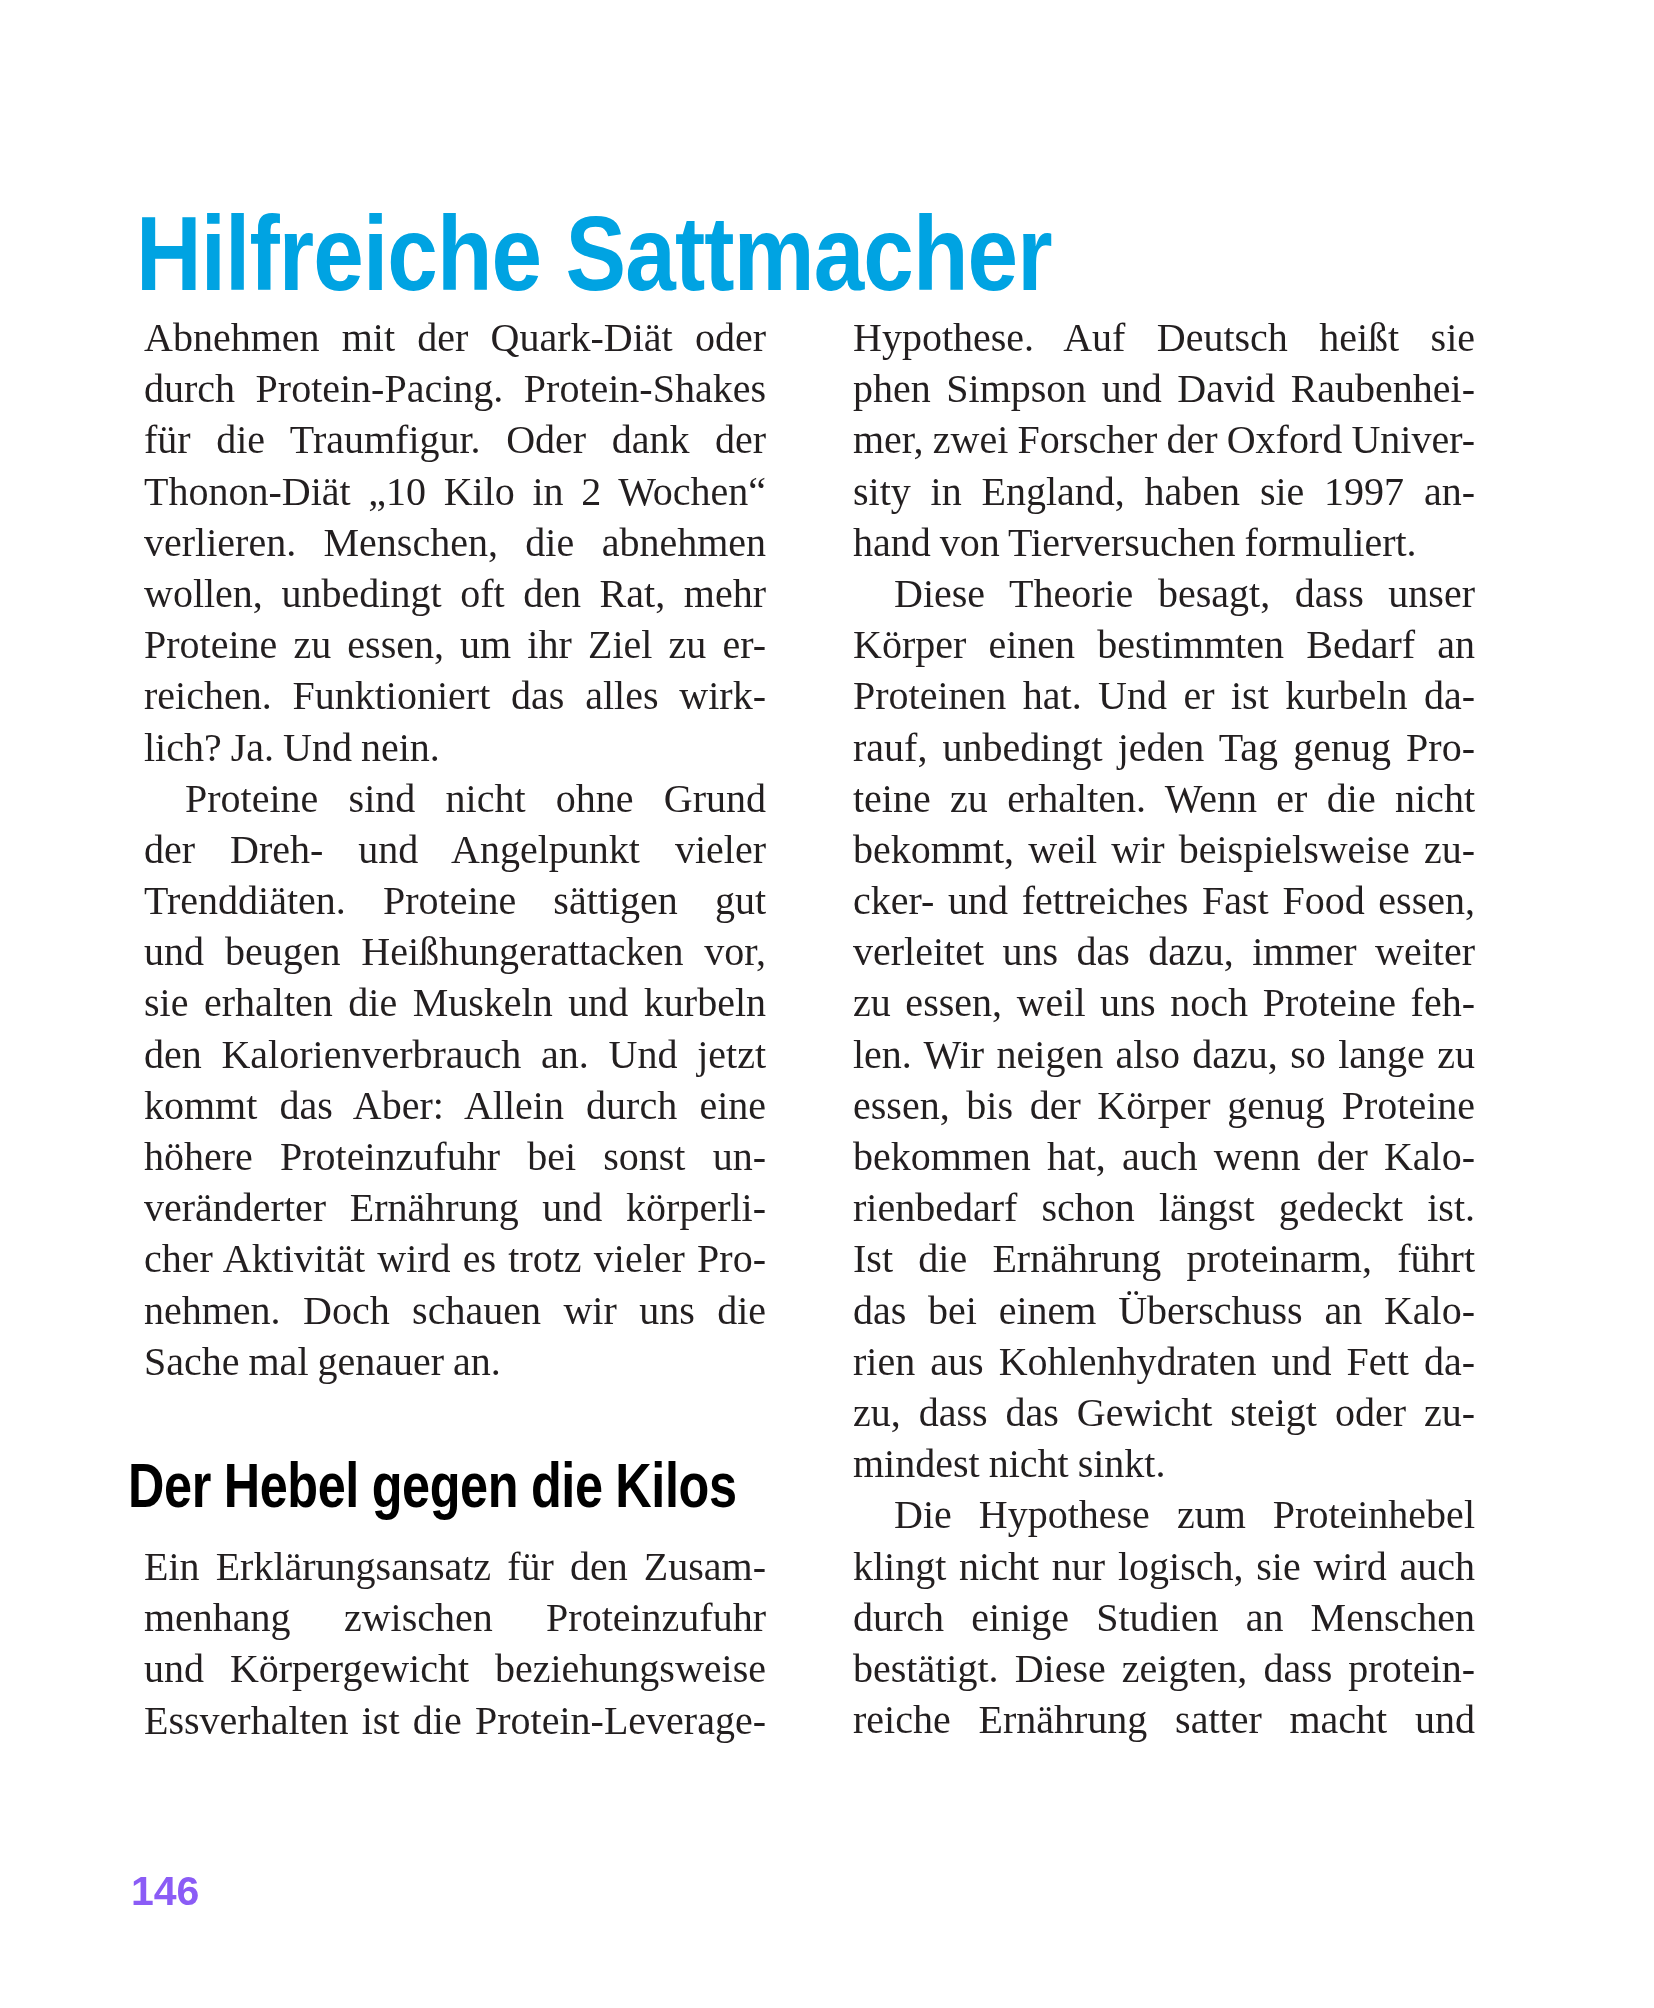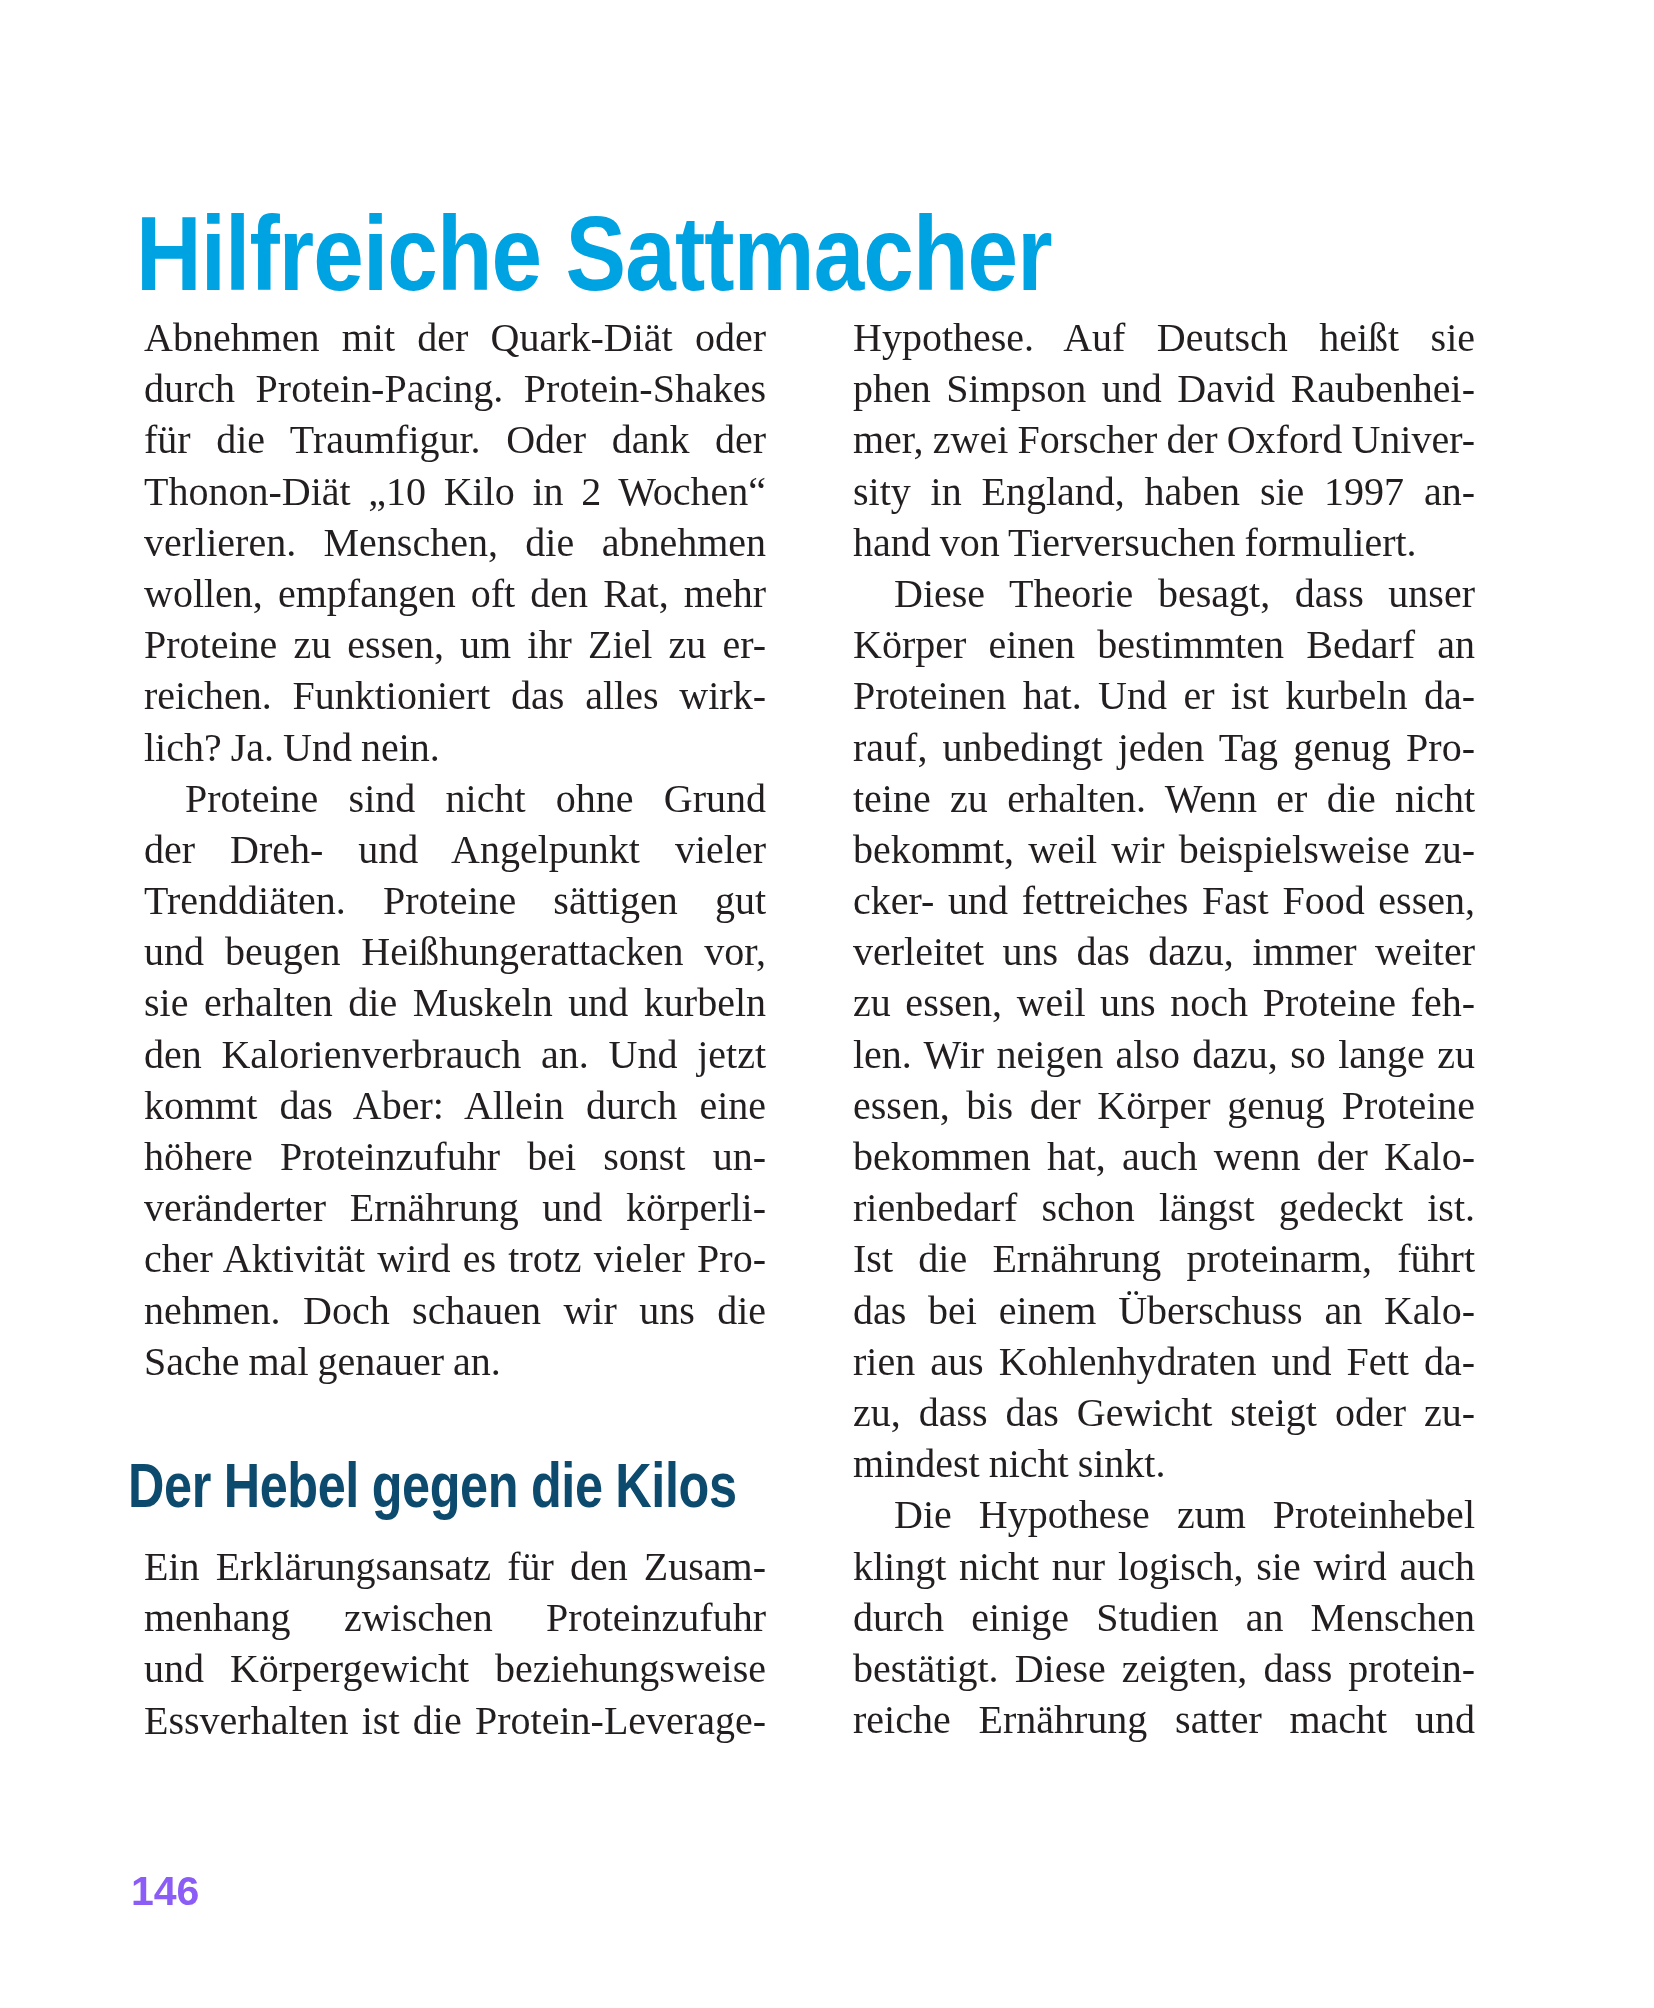--- a/index.html
+++ b/index.html
@@ -19,42 +19,42 @@
     word-spacing:-1px;
   }
   #col-left{left:128px;}
   #col-right{left:837px;}
   .ln{text-align:justify;text-align-last:justify;height:51.2px;overflow:visible;white-space:normal;margin-left:16px;}
   .ln.last{text-align:left;text-align-last:auto;}
   .ln.ind{text-indent:41px;}
   .subheading{
     height:154px;box-sizing:border-box;padding-top:67px;
     font-family:"Liberation Sans", sans-serif;font-weight:bold;
-    font-size:63px;line-height:63px;color:#0c4a6e;white-space:nowrap;
+    font-size:63px;line-height:63px;color:#000000;white-space:nowrap;
     text-align:left;
   }
   .subheading .squeeze{display:inline-block;transform:scaleX(0.80);transform-origin:0 0;letter-spacing:-0.5px;}
   #page-number{
     position:absolute;left:131px;top:1868px;
     font-family:"Liberation Sans", sans-serif;font-weight:bold;
     font-size:41px;line-height:46px;color:#8b5cf6;
   }
 </style>
 </head>
 <body>
 
 <h1 id="page-title" style="color: rgb(0, 163, 226);"><span class="squeeze">Hilfreiche Sattmacher</span></h1>
 
 <div id="col-left" class="col">
     <div class="ln">Abnehmen mit der Quark-Diät oder</div>
     <div class="ln">durch Protein-Pacing. Protein-Shakes</div>
     <div class="ln">für die Traumfigur. Oder dank der</div>
     <div class="ln">Thonon-Diät „10 Kilo in 2 Wochen“</div>
     <div class="ln">verlieren. Menschen, die abnehmen</div>
-    <div class="ln">wollen, empfangen oft den Rat, mehr</div>
+    <div class="ln">wollen, unbedingt oft den Rat, mehr</div>
     <div class="ln">Proteine zu essen, um ihr Ziel zu er-</div>
     <div class="ln">reichen. Funktioniert das alles wirk-</div>
     <div class="ln last">lich? Ja. Und nein.</div>
     <div class="ln ind">Proteine sind nicht ohne Grund</div>
     <div class="ln">der Dreh- und Angelpunkt vieler</div>
     <div class="ln">Trenddiäten. Proteine sättigen gut</div>
     <div class="ln">und beugen Heißhungerattacken vor,</div>
     <div class="ln">sie erhalten die Muskeln und kurbeln</div>
     <div class="ln">den Kalorienverbrauch an. Und jetzt</div>
     <div class="ln">kommt das Aber: Allein durch eine</div>

